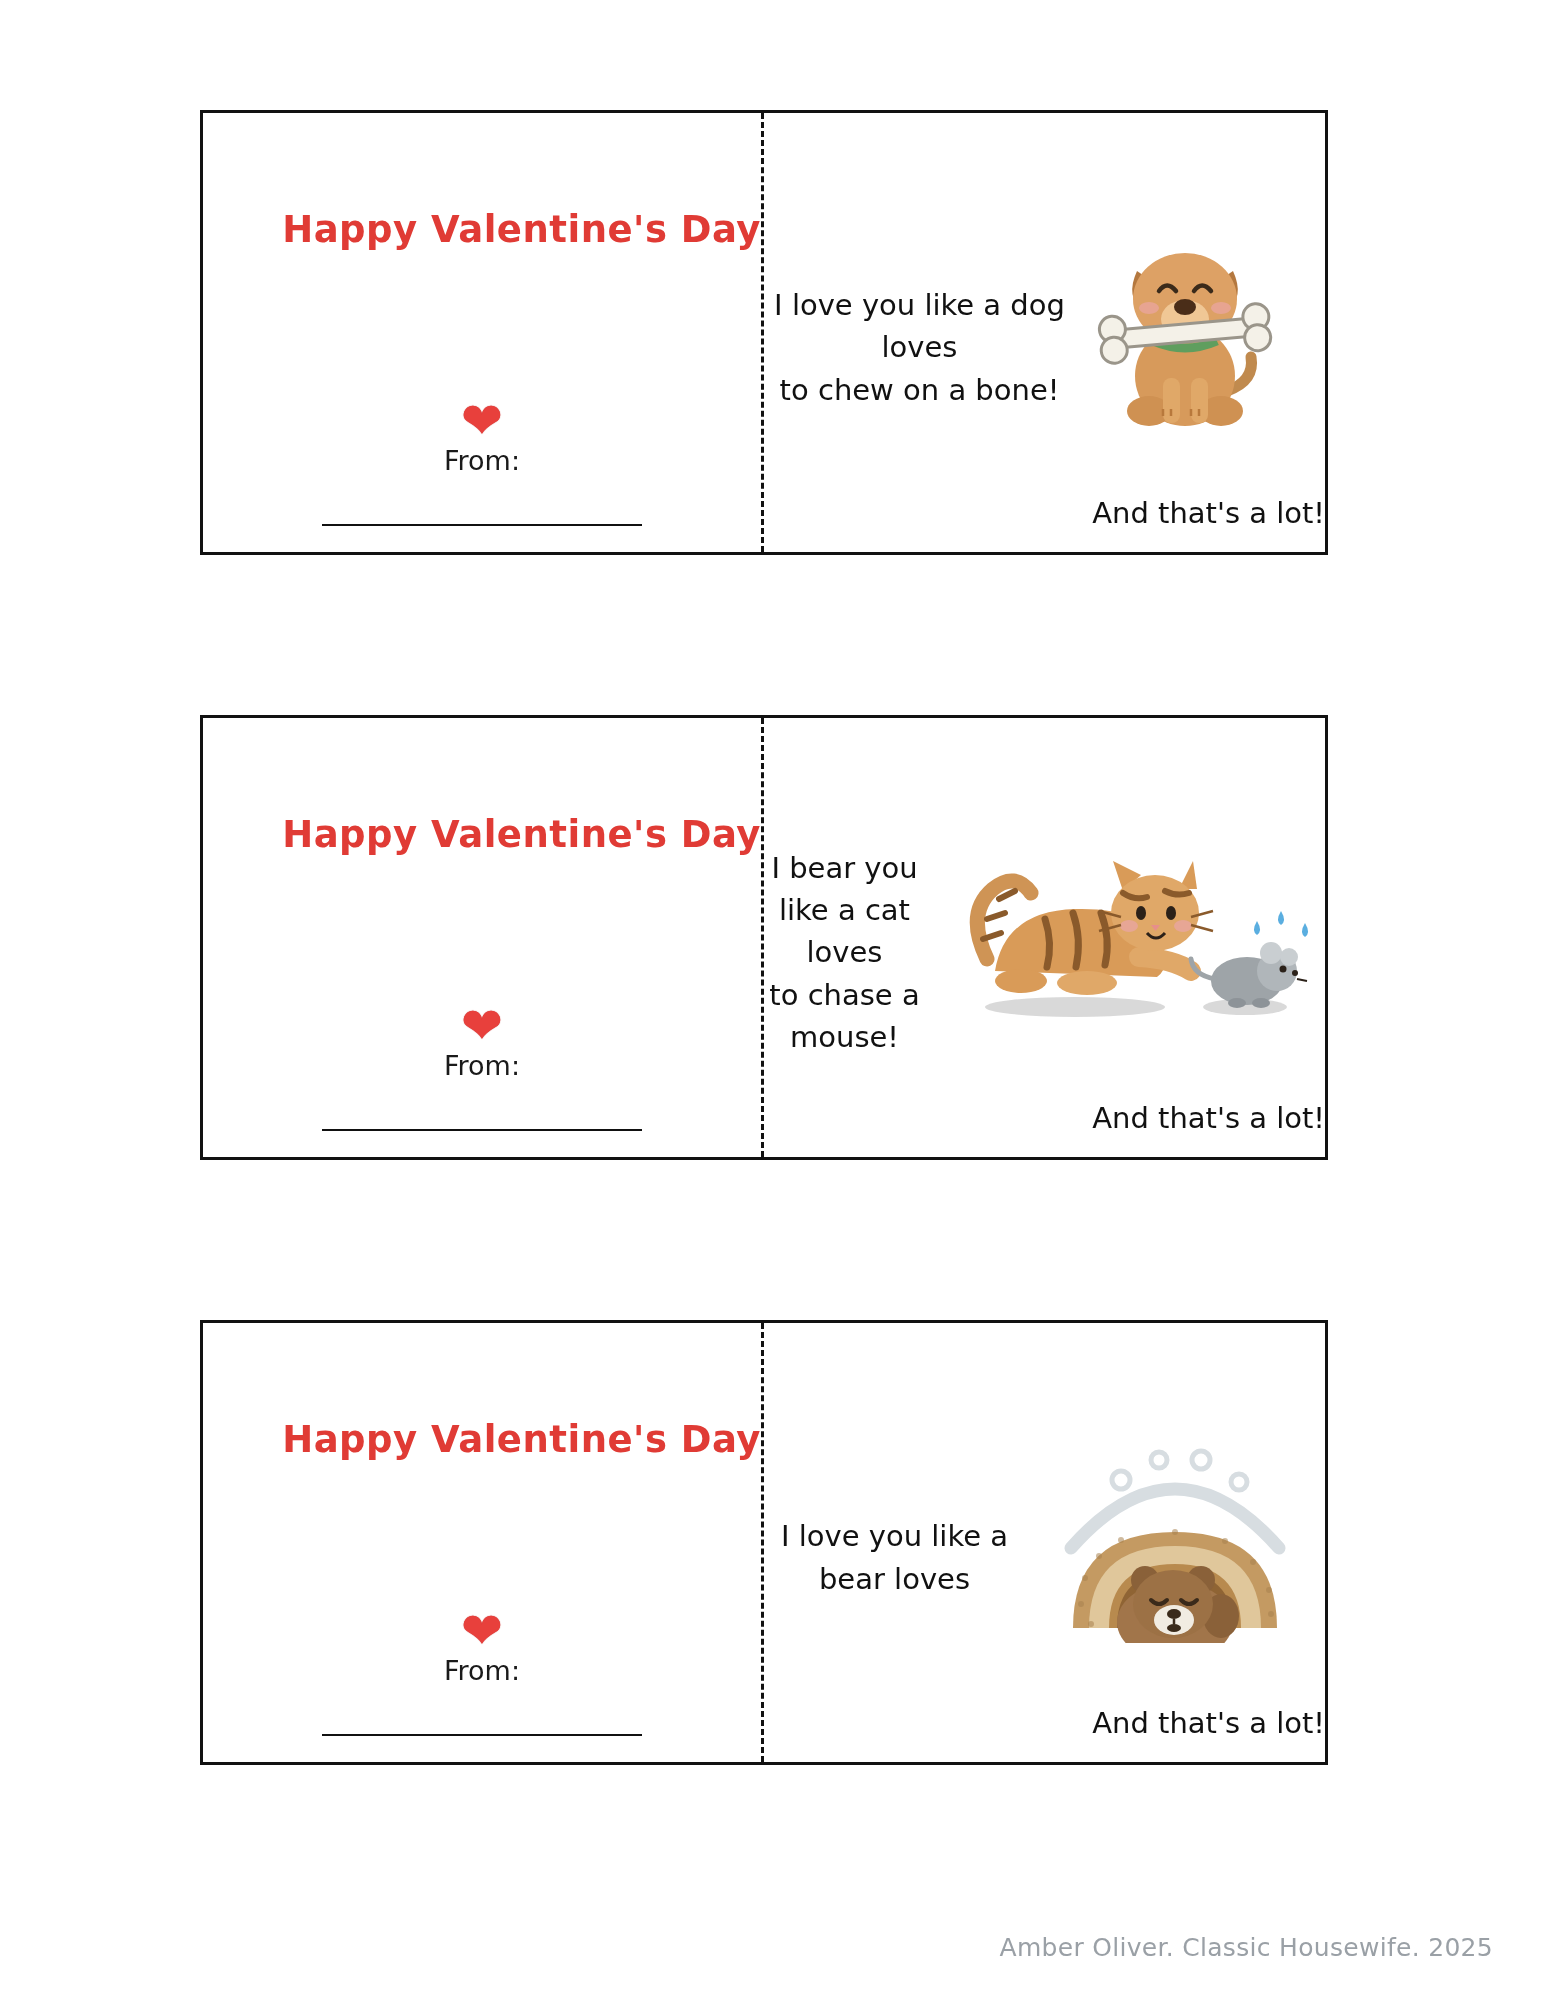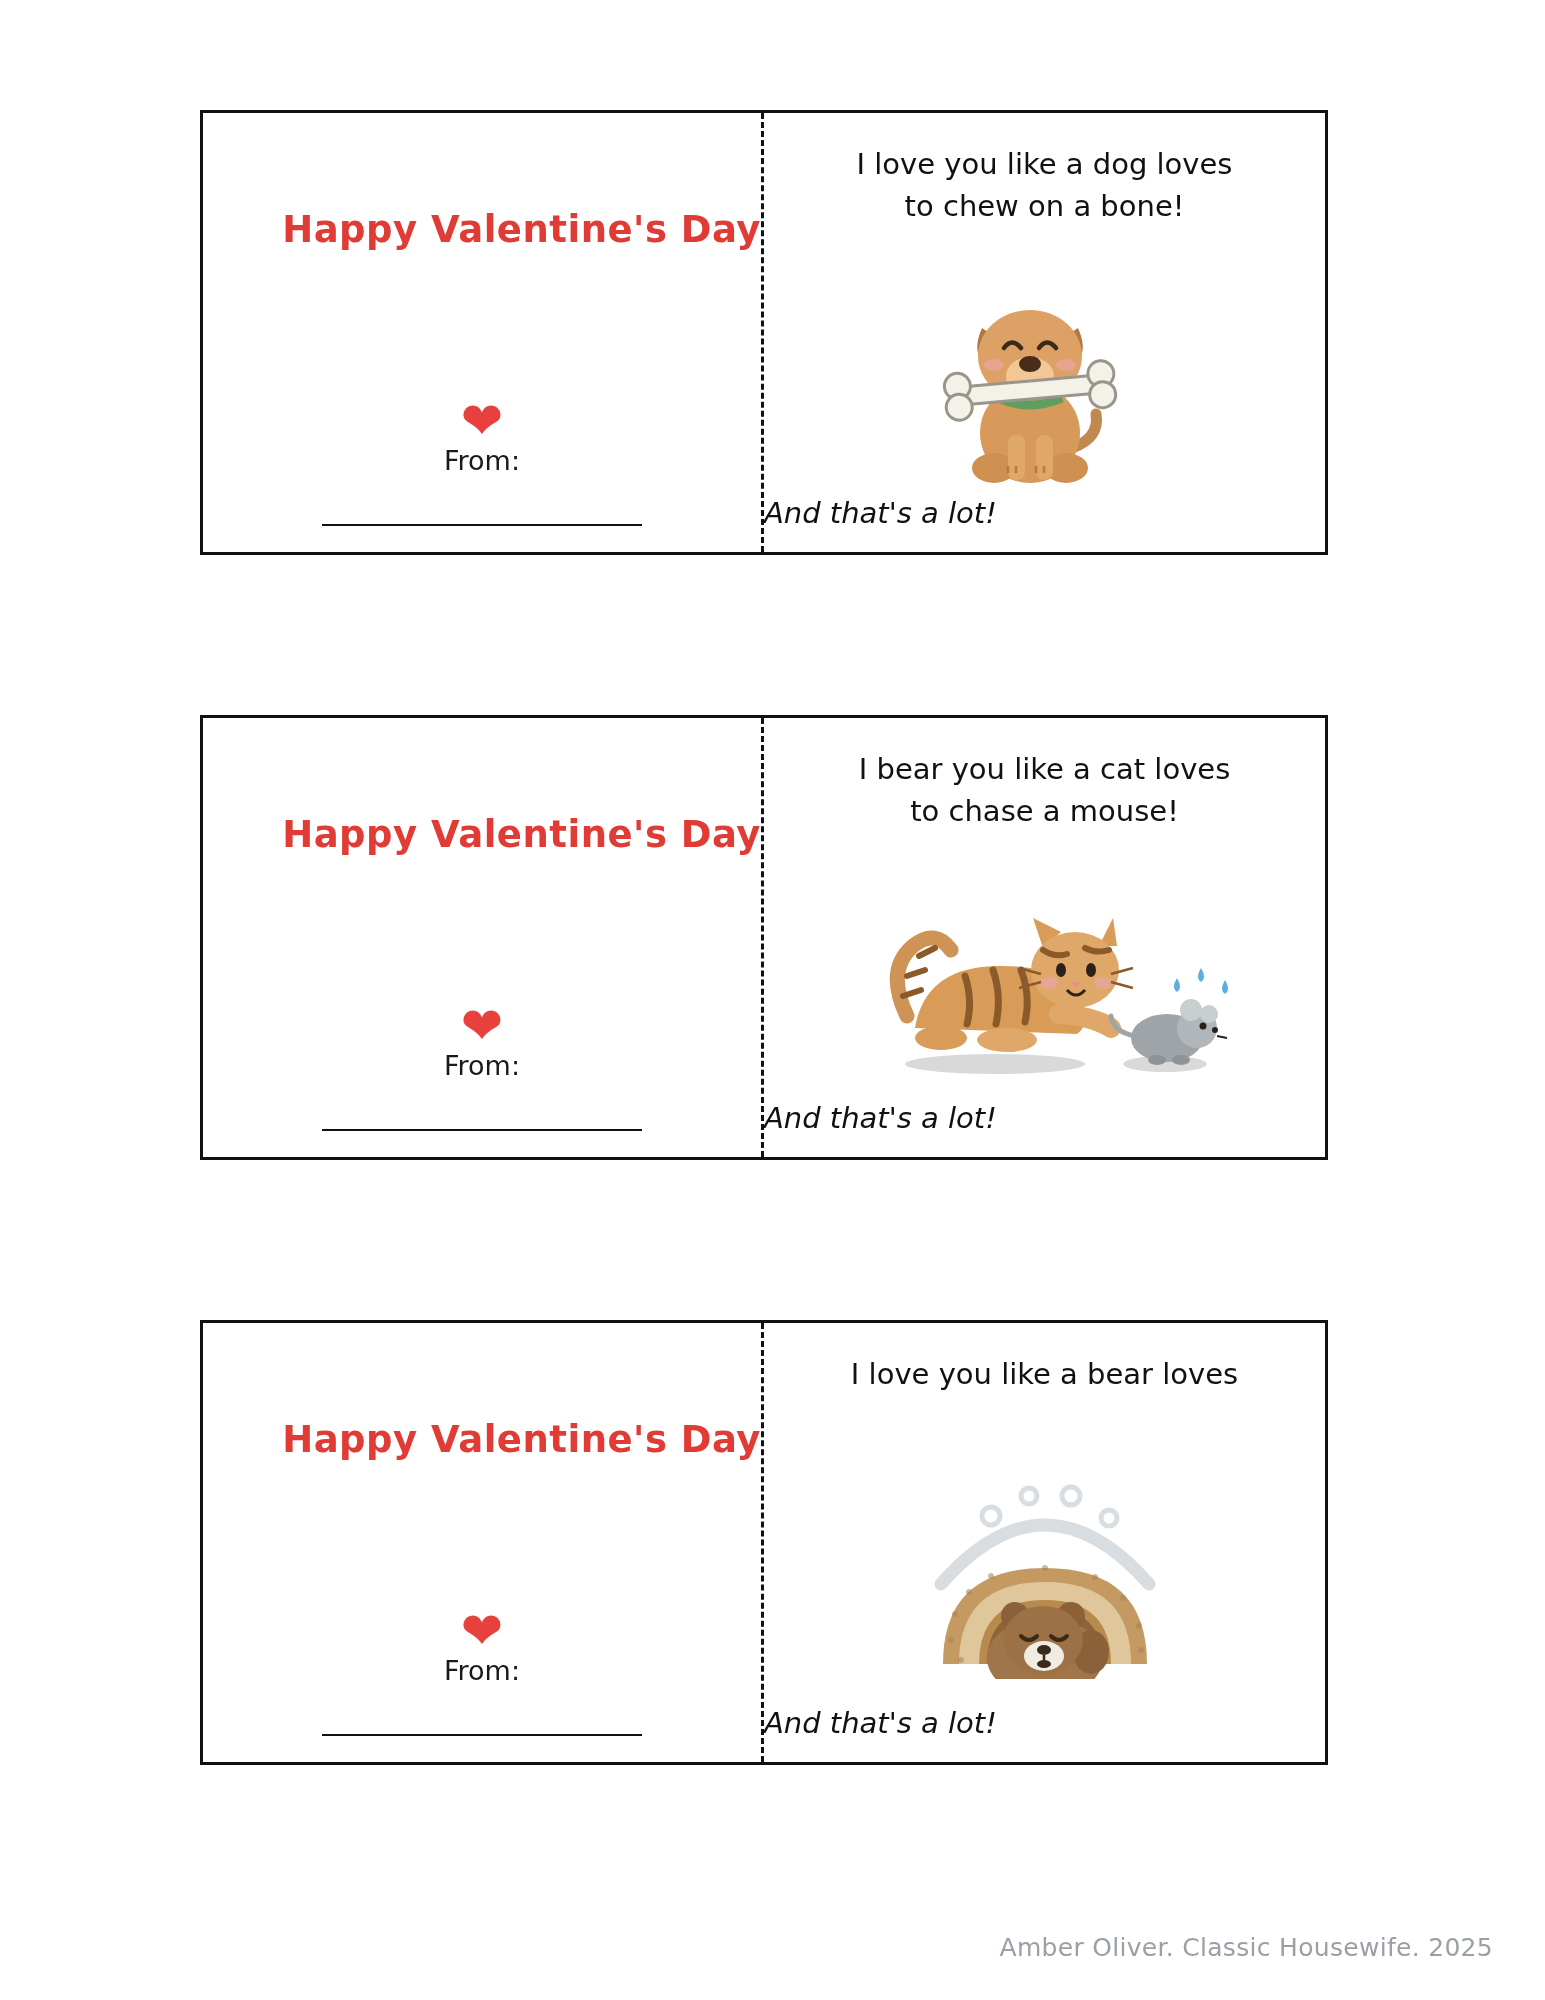--- a/index.html
+++ b/index.html
@@ -41,21 +41,21 @@
     box-sizing: border-box;
     border-right: 3px dashed #111111;
     display: flex;
     flex-direction: column;
   }
   .right-panel {
     position: relative;
     width: 50%;
     box-sizing: border-box;
     display: flex;
-    flex-direction: column;
+    flex-direction: row;
     align-items: center;
   }
 
   .greeting {
     color: #e03b35;
     font-family: "DejaVu Sans", sans-serif;
     font-weight: bold;
     font-size: 37px;
     letter-spacing: 0.5px;
     text-align: right;
@@ -97,25 +97,24 @@
     color: #111111;
     margin-top: 30px;
     width: 90%;
     font-family: "DejaVu Sans", sans-serif;
   }
   .tagline {
     position: absolute;
     bottom: 22px;
     left: 0;
     right: 0;
-    text-align: left;
+    text-align: right;
     font-size: 29px;
     color: #111111;
     font-family: "DejaVu Sans", sans-serif;
-    font-style: italic;
   }
   .art {
     flex: 1;
     display: flex;
     align-items: center;
     justify-content: center;
     width: 100%;
     margin-bottom: 14px;
   }
   .credit {

